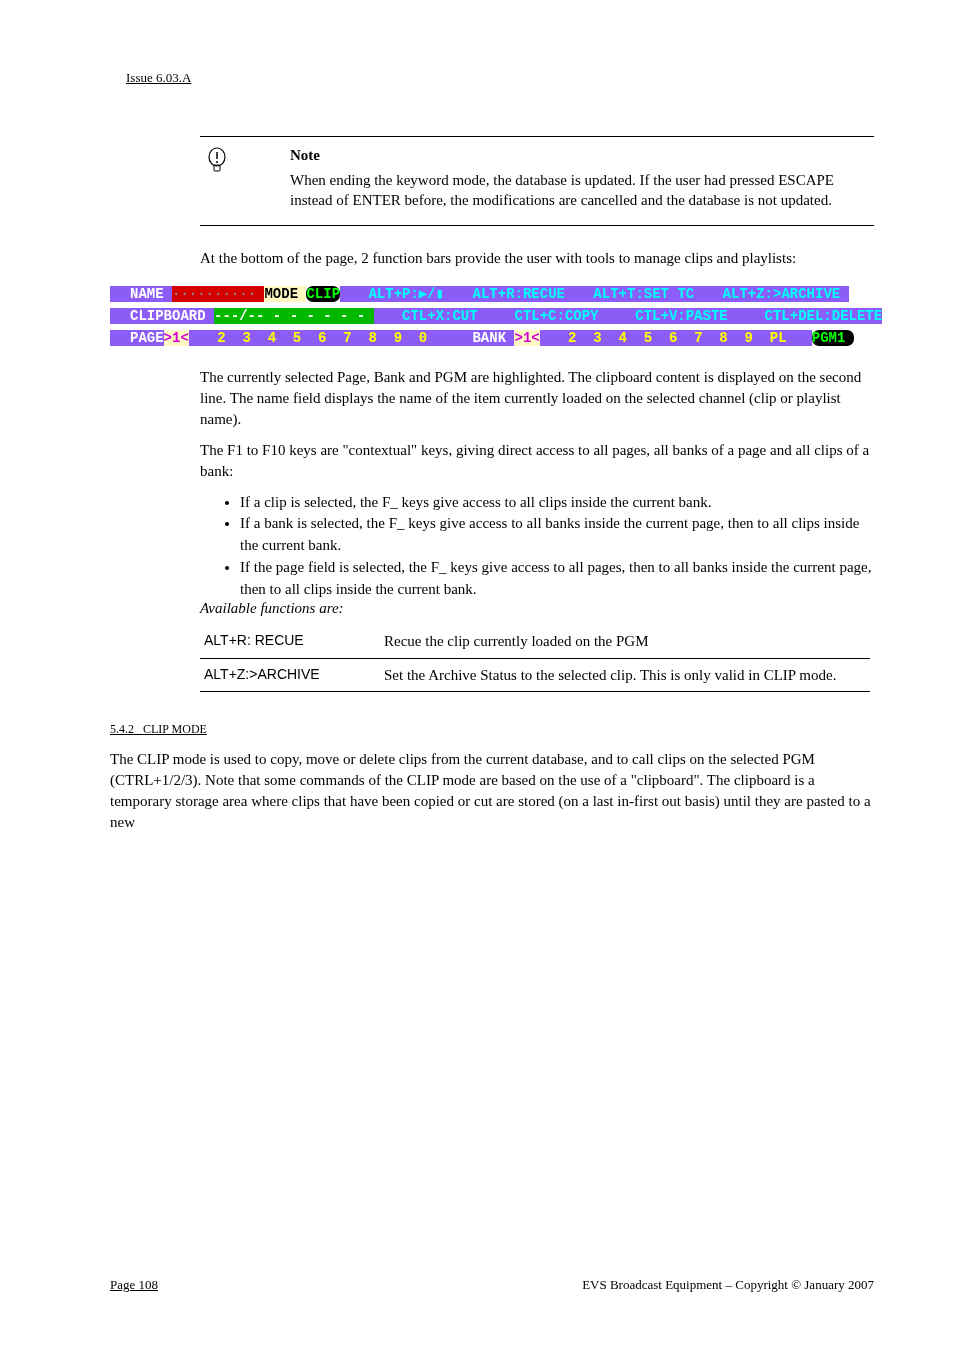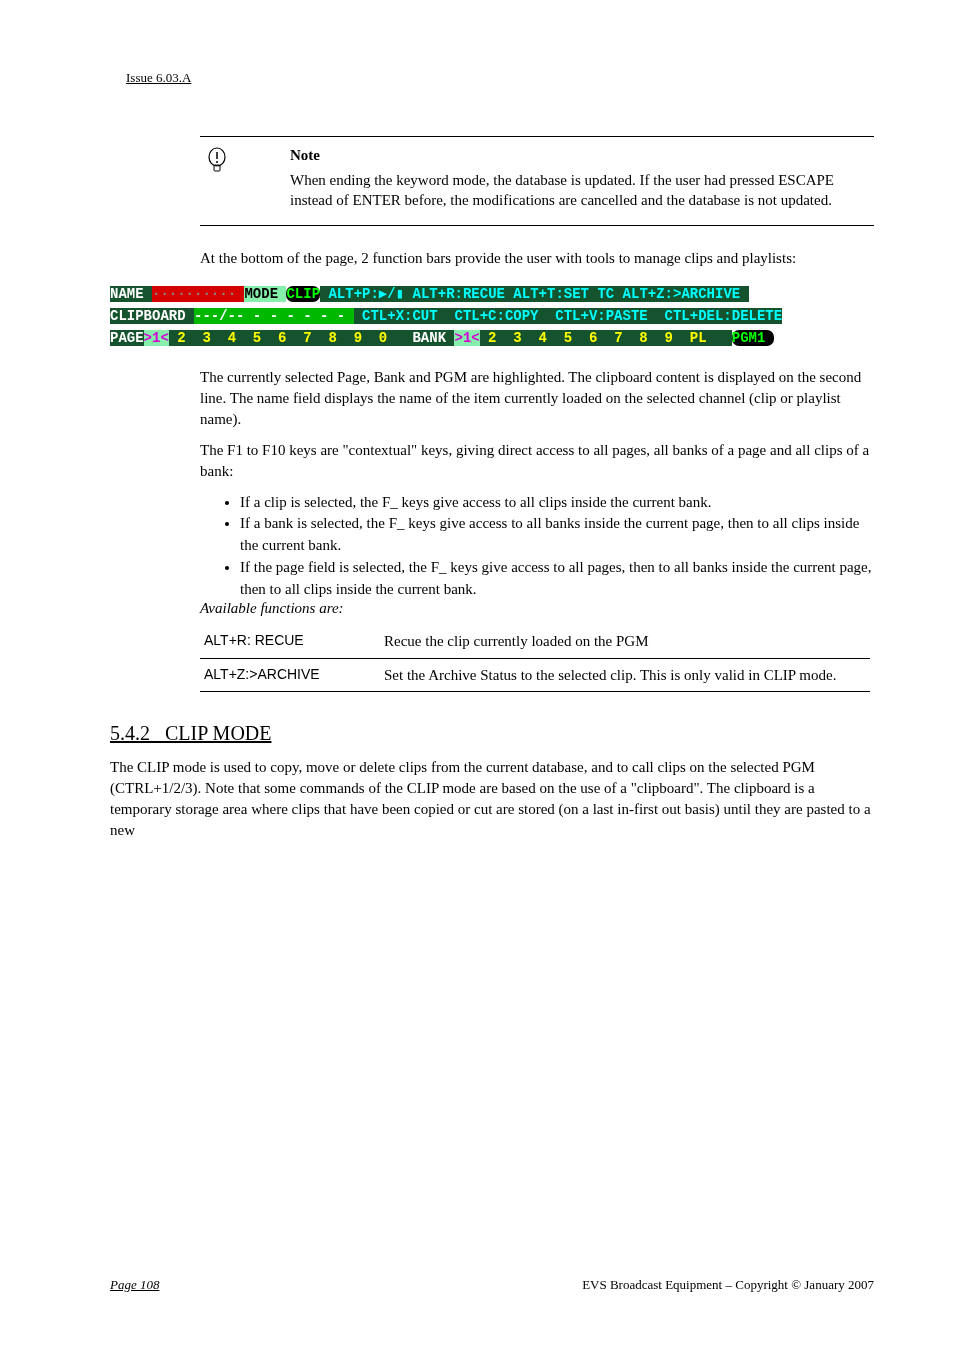--- a/index.html
+++ b/index.html
@@ -44,22 +44,22 @@
   .toolbar-img {
     margin: 14px 0 18px 0;
     font-family: "Courier New", monospace;
     font-size: 14px;
     font-weight: bold;
     line-height: 22px;
     width: 760px;
     margin-left: 0;
   }
   .tb-row { white-space: pre; }
-  .bg-magenta { background: #14532d; }
-  .bg-white { background: #86efac; }
+  .bg-magenta { background: #8b5cf6; padding-left: 20px; }
+  .bg-white { background: #fef9c3; }
   .bg-black { background: #000; }
   .bg-green { background: #00b800; }
   .bg-red { background: #d40000; }
   .fg-white { color: #fff; }
   .fg-cyan { color: #00ffff; }
   .fg-black { color: #000; }
   .fg-yellow { color: #ffff00; }
   .fg-green { color: #00ff00; border-radius: 7px; }
   .fg-magenta { color: #d400d4; }
   .fg-gray { color: #888; }
@@ -73,31 +73,31 @@
   }
   .fn-table td {
     padding: 6px 8px 6px 4px;
     vertical-align: top;
     line-height: 1.35;
   }
   .fn-table tr.head td { border-top: 1.5px solid #000; border-bottom: 1px solid #000; }
   .fn-table tr.body td { border-bottom: 1px solid #000; }
   .fn-table tr.last td { border-bottom: 1.5px solid #000; }
   .col1 { width: 180px; font-family: Arial, sans-serif; font-size: 14px; }
-  .section-num { font-size: 20px; margin-left: 0; margin-bottom: 12px; margin-top: 20px; text-decoration: underline; }
+  .section-num { font-size: 12px; margin-left: 0; margin-bottom: 12px; margin-top: 20px; text-decoration: underline; }
   .footer {
     position: absolute;
     bottom: 56px;
     left: 110px;
     right: 80px;
     display: flex;
     justify-content: space-between;
     font-size: 13px;
   }
-  .footer .left { text-decoration: underline; font-style: italic; }
+  .footer .left { text-decoration: underline; }
 </style>
 </head>
 <body>
 
 <div class="header-issue">Issue 6.03.A</div>
 
 <div class="note-block">
   <svg class="note-icon" viewBox="0 0 22 28">
     <ellipse cx="11" cy="10" rx="8" ry="9" fill="none" stroke="#000" stroke-width="1.2"></ellipse>
     <rect x="8" y="18" width="6" height="6" rx="1" fill="none" stroke="#000" stroke-width="1"></rect>

